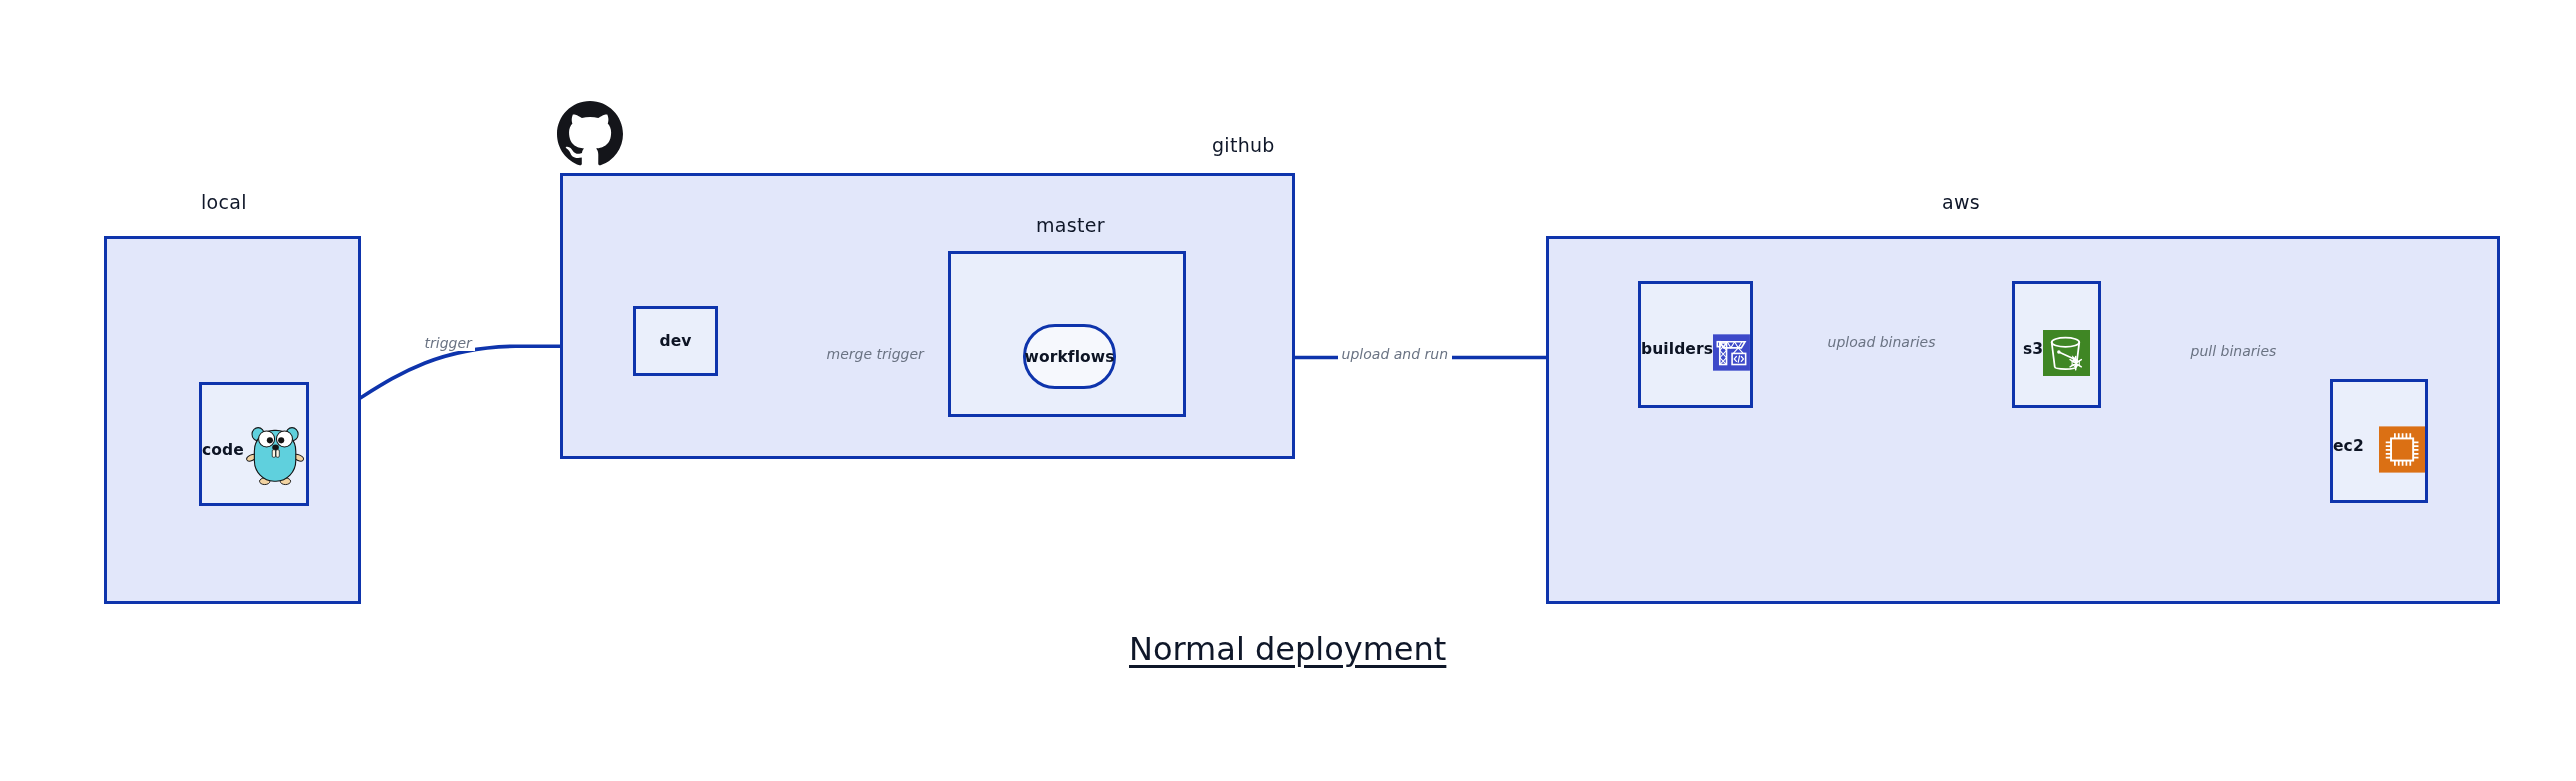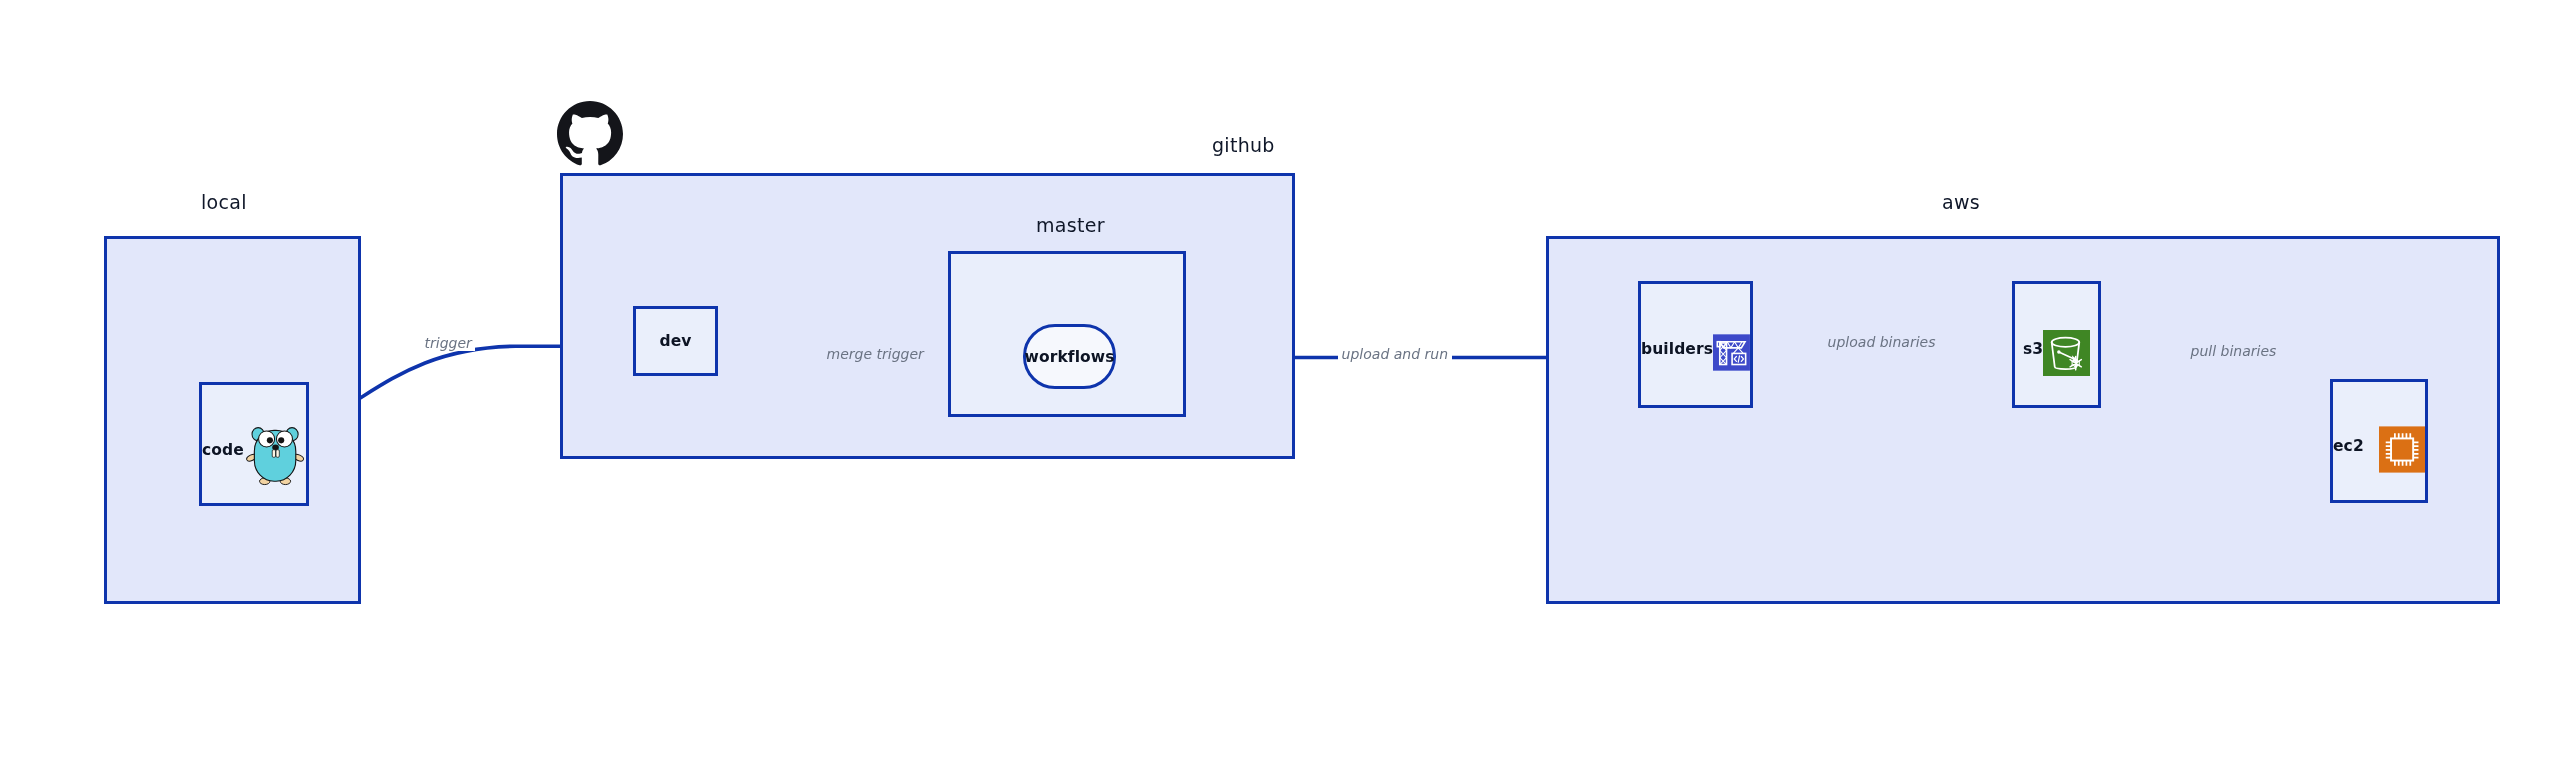--- a/index.html
+++ b/index.html
@@ -247,15 +247,16 @@
   <div class="edge-label" style="left:421px; top:335px;">trigger</div>
 
   <div class="edge-label on-fill" style="left:823px; top:346px;">merge trigger</div>
 
   <div class="edge-label" style="left:1338px; top:346px;">upload and run</div>
 
   <div class="edge-label on-fill" style="left:1824px; top:334px;">upload binaries</div>
 
   <div class="edge-label on-fill" style="left:2187px; top:343px;">pull binaries</div>
 
+  <div id="diagram-title" style="left:1129px; top:630px;">Normal deployment</div>
 
 </div>
 
 
 </body></html>

